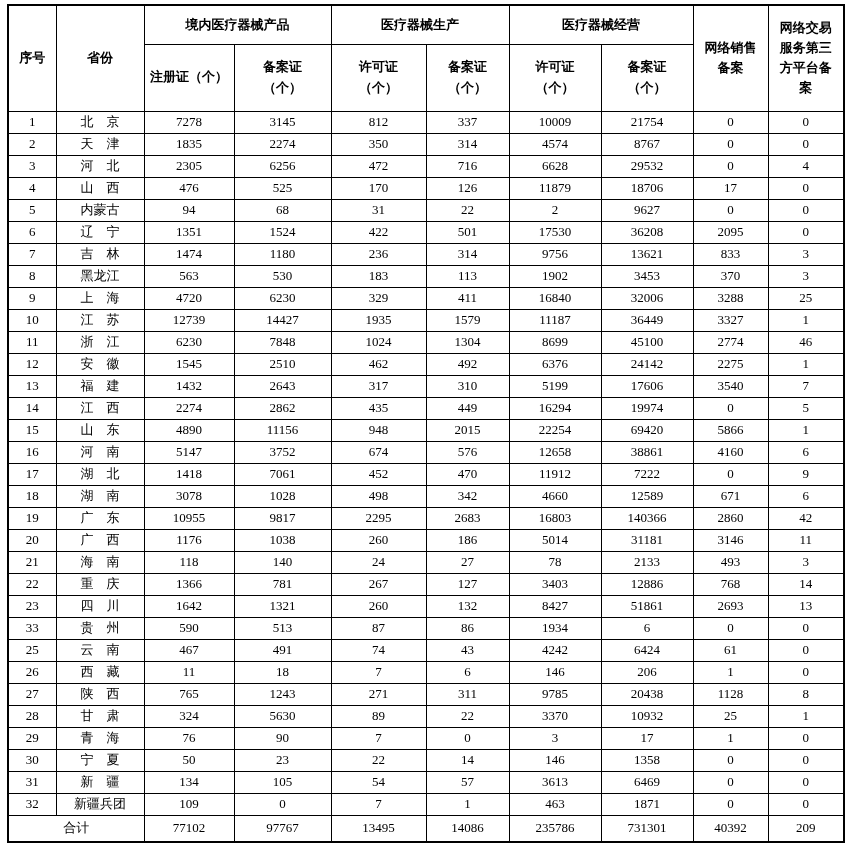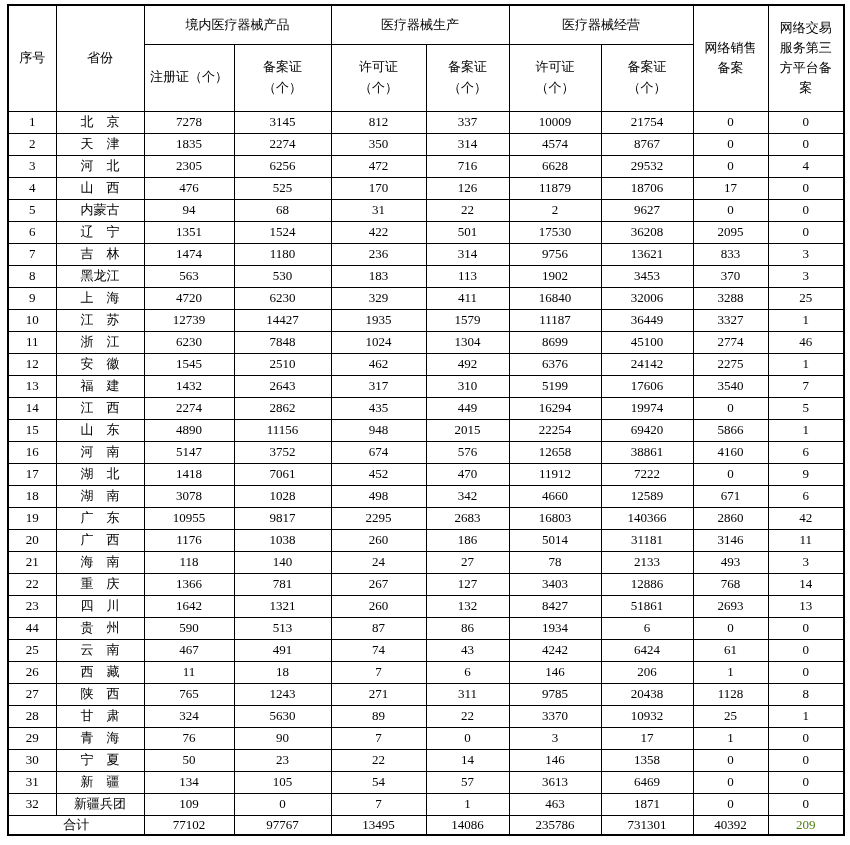--- a/index.html
+++ b/index.html
@@ -26,34 +26,34 @@
   table.stats th,
   table.stats td {
     border: 1px solid #000000;
     padding: 0;
     text-align: center;
     vertical-align: middle;
     font-size: 13px;
     overflow: hidden;
   }
   thead th {
-    font-weight: normal;
+    font-weight: bold;
     white-space: pre-line;
     line-height: 1.55;
   }
   tr.hrow1 { height: 39px; }
   tr.hrow2 { height: 67px; }
   tbody tr { height: 22px; }
-  tr.total-row { height: 20px; }
+  tr.total-row { height: 27px; }
   td.province {
     text-align: left;
     padding-left: 9px;
   }
   tr.total-row td { font-size: 13px; }
-  td.platform-total { color: #4d7c0f; }
+  td.platform-total { color: #000000; }
 </style>
 </head>
 <body>
 
 <table class="stats">
   <colgroup>
     <col style="width:48px">
     <col style="width:88px">
     <col style="width:90px">
     <col style="width:97px">
@@ -363,21 +363,21 @@
         <td>1642</td>
         <td>1321</td>
         <td>260</td>
         <td>132</td>
         <td>8427</td>
         <td>51861</td>
         <td>2693</td>
         <td>13</td>
       </tr>
       <tr>
-        <td>44</td>
+        <td>33</td>
         <td class="province">贵　州</td>
         <td>590</td>
         <td>513</td>
         <td>87</td>
         <td>86</td>
         <td>1934</td>
         <td>6</td>
         <td>0</td>
         <td>0</td>
       </tr>

